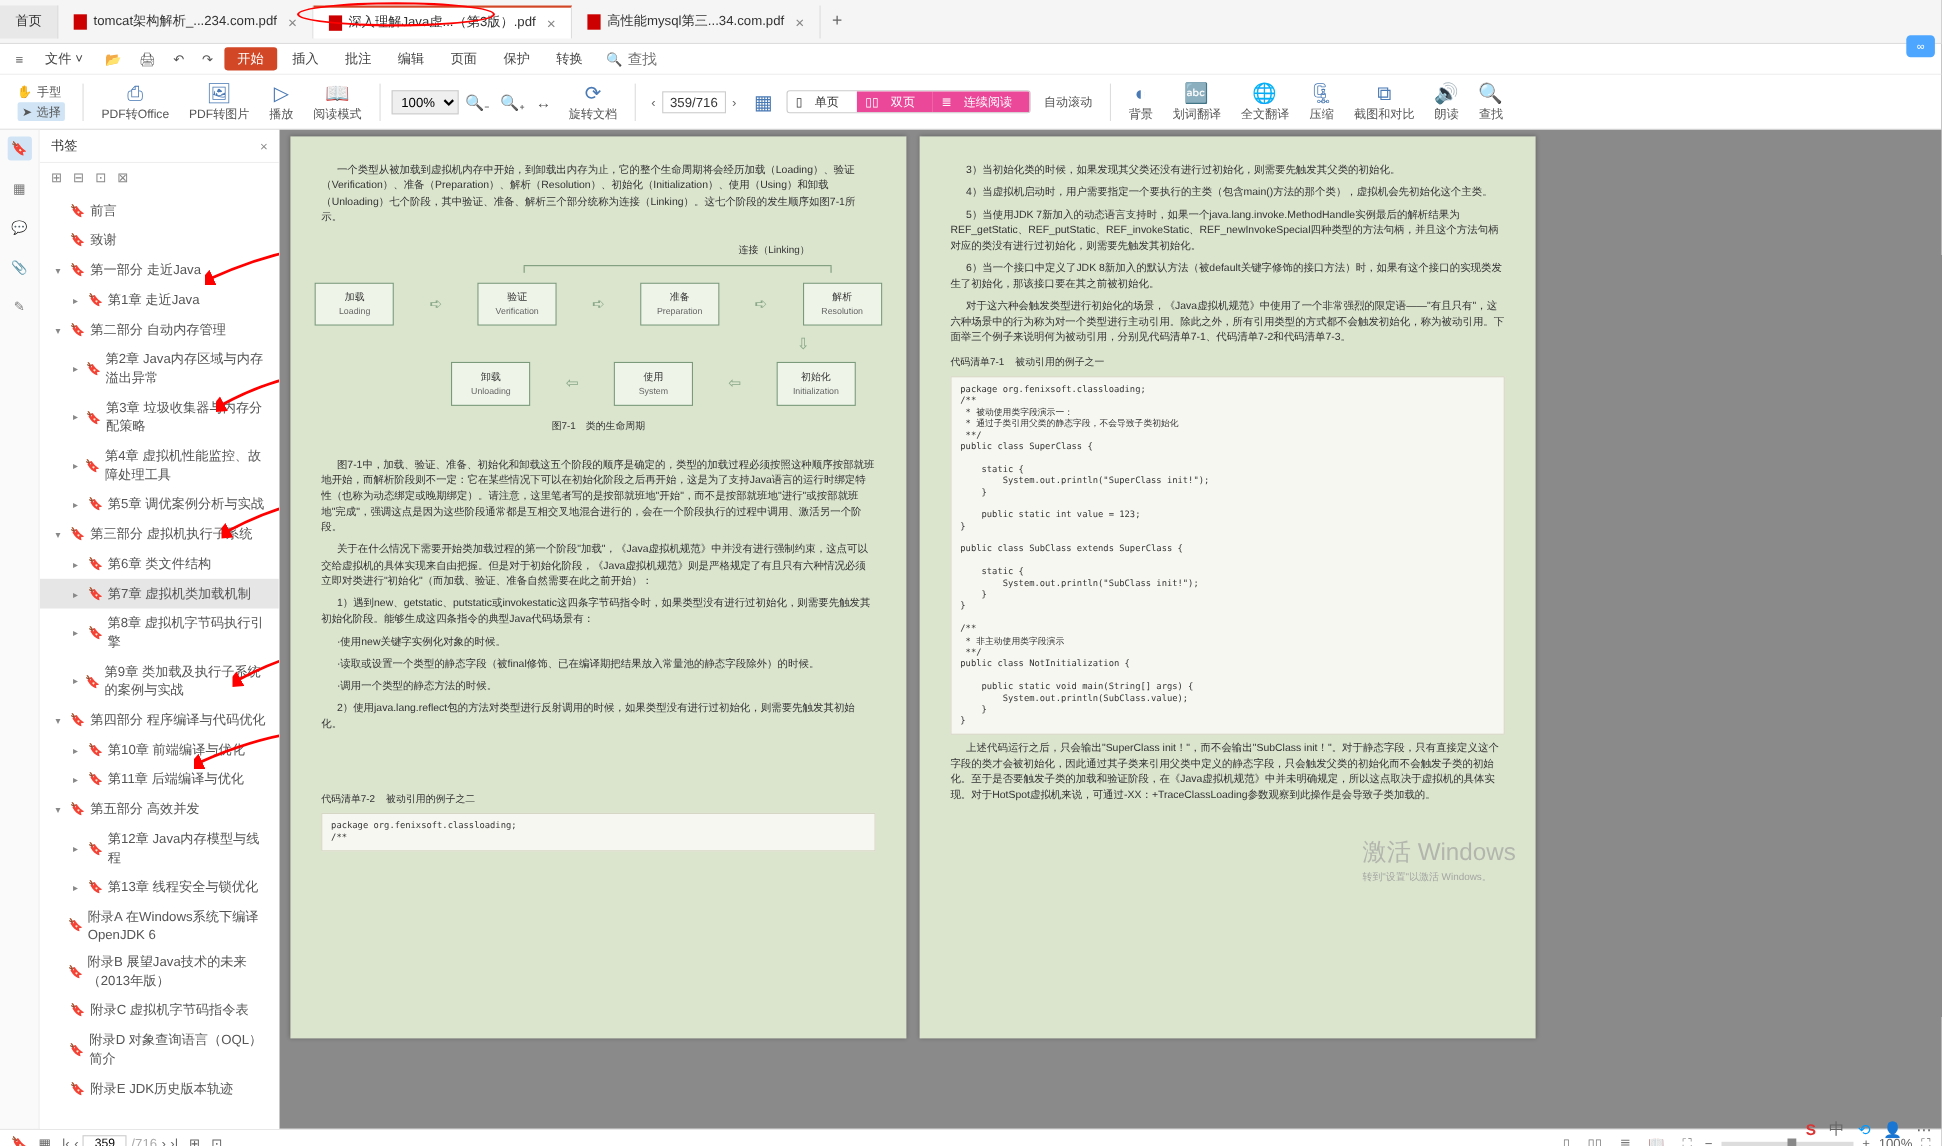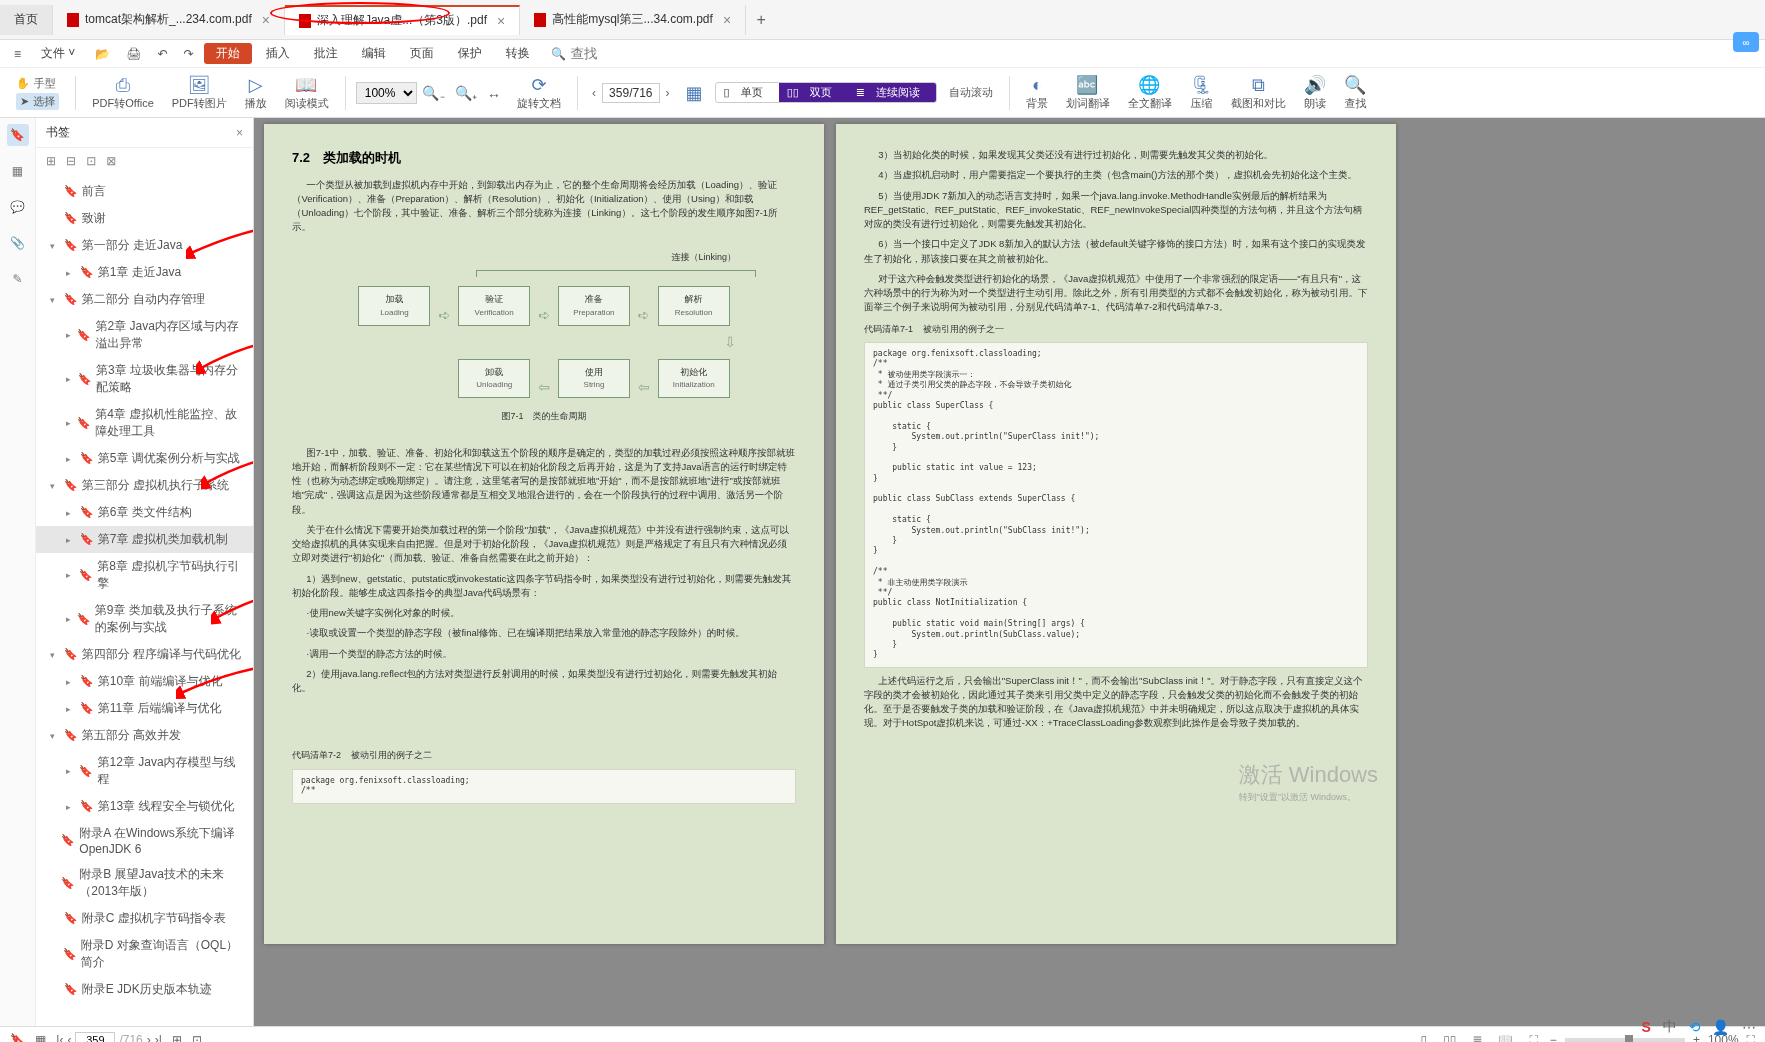--- a/index.html
+++ b/index.html
@@ -30,21 +30,21 @@
 .rib-icon { height: 22px; display: flex; align-items: center; justify-content: center; color: #4a7ab5; font-size: 18px; }
 .rib-sep { width: 1px; height: 34px; background: #ddd; margin: 0 4px; }
 .rib-zoom { display: flex; align-items: center; gap: 2px; }
 .rib-zoom select { border: 1px solid #ccc; padding: 2px 4px; font-size: 12px; }
 .rib-zoom .zico { padding: 0 4px; color: #555; font-size: 14px; }
 .rib-page { display: flex; align-items: center; gap: 2px; }
 .rib-page .nav { padding: 0 4px; color: #666; }
 .rib-page .pginput { display: flex; border: 1px solid #ccc; padding: 2px 6px; font-size: 12px; }
 .rib-toggle { display: flex; border: 1px solid #ccc; border-radius: 3px; overflow: hidden; font-size: 11px; }
 .rib-toggle span { padding: 2px 8px; }
-.rib-toggle .on { background: #4c1d95; color: #fff; }
+.rib-toggle .on { background: #ec4899; color: #fff; }
 .hand-sel { display:flex; flex-direction:column; font-size:11px; color:#555; padding:0 6px; gap:2px;}
 .hand-sel .row{display:flex;align-items:center;gap:4px;}
 .hand-sel .sel{background:#d0e4f5;padding:1px 4px;border-radius:2px;}
 
 
 .main { display: flex; height: calc(100% - 30px - 28px - 50px - 26px); }
 
 
 .iconstrip { width: 36px; background: #fafafa; border-right: 1px solid #eee; display: flex; flex-direction: column; align-items: center; padding-top: 6px; gap: 14px; color: #777; }
 .iconstrip .ic { width: 22px; height: 22px; display: flex; align-items: center; justify-content: center; border-radius: 3px; }
@@ -64,21 +64,21 @@
 
 
 .arrow { position: absolute; pointer-events: none; }
 
 
 .docview { flex: 1; background: #8a8a8a; display: flex; gap: 12px; padding: 6px 10px; overflow: auto; }
 .page { background: #dbe5ce; width: 560px; height: 820px; box-shadow: 0 0 4px rgba(0,0,0,.3); padding: 24px 28px; font-size: 10px; line-height: 1.5; color: #333; position: relative; }
 .page h3 { font-size: 13px; font-weight: 600; margin-bottom: 10px; color: #000; }
 .page p { margin-bottom: 6px; text-indent: 1.5em; font-size: 9.5px; }
 .diagram { margin: 16px auto; display: flex; flex-direction: column; align-items: center; gap: 6px; }
-.dg-row { display: flex; align-items: flex-end; gap: 8px; }
+.dg-row { display: flex; align-items: center; gap: 32px; }
 .dg-box { border: 1px solid #7a9a7a; background: #eef4e8; padding: 6px 14px; text-align: center; font-size: 9px; min-width: 72px; }
 .dg-box .en { color: #666; font-size: 8px; }
 .dg-arrow { color: #8aa88a; font-size: 14px; }
 .dg-bracket { border-top: 1px solid #7a9a7a; height: 8px; width: 280px; position: relative; margin-bottom: 2px; }
 .dg-bracket::before, .dg-bracket::after { content:''; position:absolute; width:1px; height:6px; background:#7a9a7a; top:0; }
 .dg-bracket::before{left:0;} .dg-bracket::after{right:0;}
 .dg-caption { text-align: center; font-size: 9px; margin: 6px 0; }
 .code { background: #f7f7f2; border: 1px solid #d6d6c4; padding: 6px 8px; font-family: Consolas, monospace; font-size: 8px; white-space: pre; margin: 6px 0; line-height: 1.3; overflow: hidden; }
 .codehead { font-size: 9px; margin: 8px 0 2px; display:flex; gap:10px; }
 .watermark { position:absolute; right:18px; bottom:140px; color: rgba(150,150,150,.6); font-size:22px; }
@@ -389,21 +389,20 @@
         <path d="M100,5 Q55,8 5,35" stroke="red" stroke-width="2.5" fill="none" marker-end="url(#ah)"></path>
       </svg>
     <svg class="arrow" style="left:140px;top:540px" width="130" height="50">
         <path d="M120,5 Q65,8 5,35" stroke="red" stroke-width="2.5" fill="none" marker-end="url(#ah)"></path>
       </svg>
   </div>
 
   <div class="docview">
 
     <div class="page">
-      <h3>7.2　类加载的时机</h3>
       <p>一个类型从被加载到虚拟机内存中开始，到卸载出内存为止，它的整个生命周期将会经历加载（Loading）、验证（Verification）、准备（Preparation）、解析（Resolution）、初始化（Initialization）、使用（Using）和卸载（Unloading）七个阶段，其中验证、准备、解析三个部分统称为连接（Linking）。这七个阶段的发生顺序如图7-1所示。</p>
       <div class="diagram">
         <div style="align-self:flex-end;margin-right:60px;font-size:9px;">连接（Linking）</div>
         <div class="dg-bracket" style="align-self:flex-end;margin-right:40px;"></div>
         <div class="dg-row">
           <div class="dg-box">
               <div>加载</div>
               <div class="en">Loading</div>
             </div>
           <span class="dg-arrow">➪</span>
@@ -424,21 +423,21 @@
         </div>
         <div style="align-self:flex-end;margin-right:60px;" class="dg-arrow">⇩</div>
         <div class="dg-row" style="margin-left:100px;">
           <div class="dg-box">
               <div>卸载</div>
               <div class="en">Unloading</div>
             </div>
           <span class="dg-arrow">⇦</span>
           <div class="dg-box">
               <div>使用</div>
-              <div class="en">String</div>
+              <div class="en">System</div>
             </div>
           <span class="dg-arrow">⇦</span>
           <div class="dg-box">
               <div>初始化</div>
               <div class="en">Initialization</div>
             </div>
         </div>
         <div class="dg-caption">图7-1　类的生命周期</div>
       </div>
       <p>图7-1中，加载、验证、准备、初始化和卸载这五个阶段的顺序是确定的，类型的加载过程必须按照这种顺序按部就班地开始，而解析阶段则不一定：它在某些情况下可以在初始化阶段之后再开始，这是为了支持Java语言的运行时绑定特性（也称为动态绑定或晚期绑定）。请注意，这里笔者写的是按部就班地"开始"，而不是按部就班地"进行"或按部就班地"完成"，强调这点是因为这些阶段通常都是互相交叉地混合进行的，会在一个阶段执行的过程中调用、激活另一个阶段。</p>

